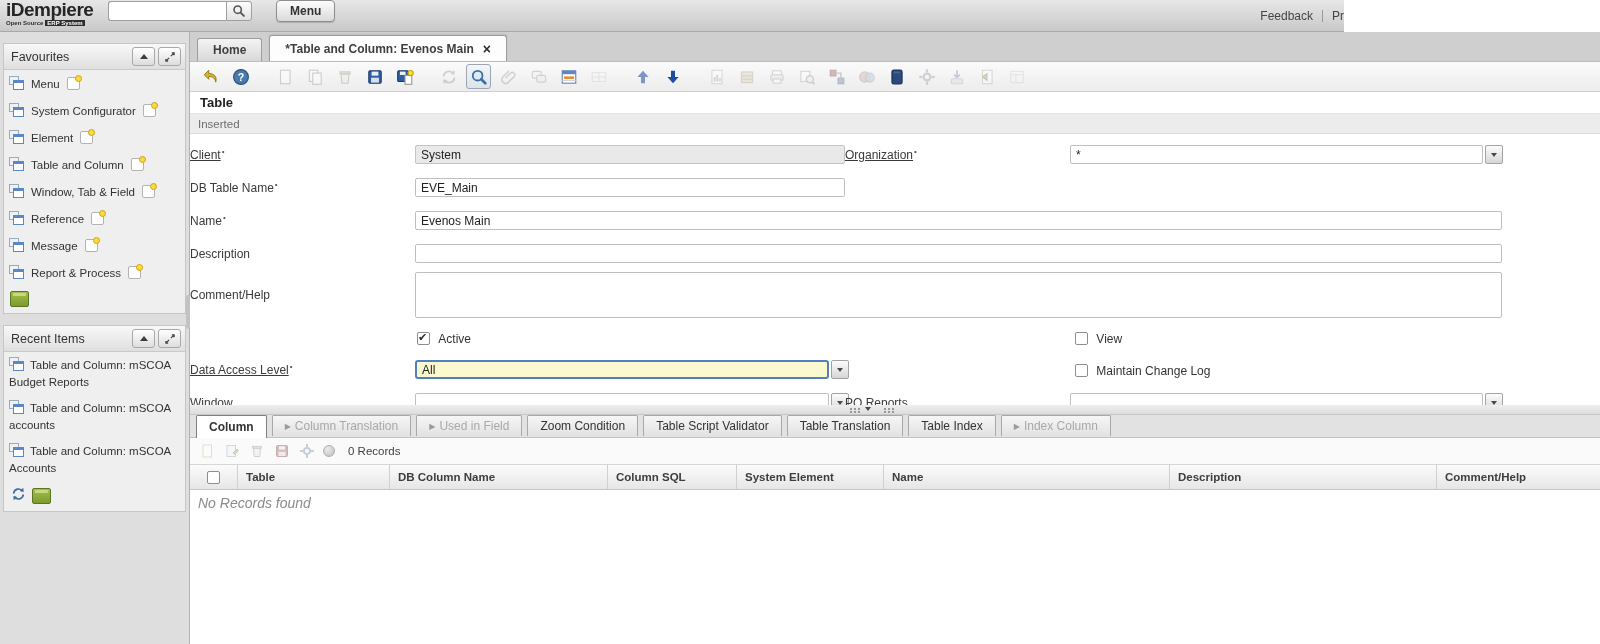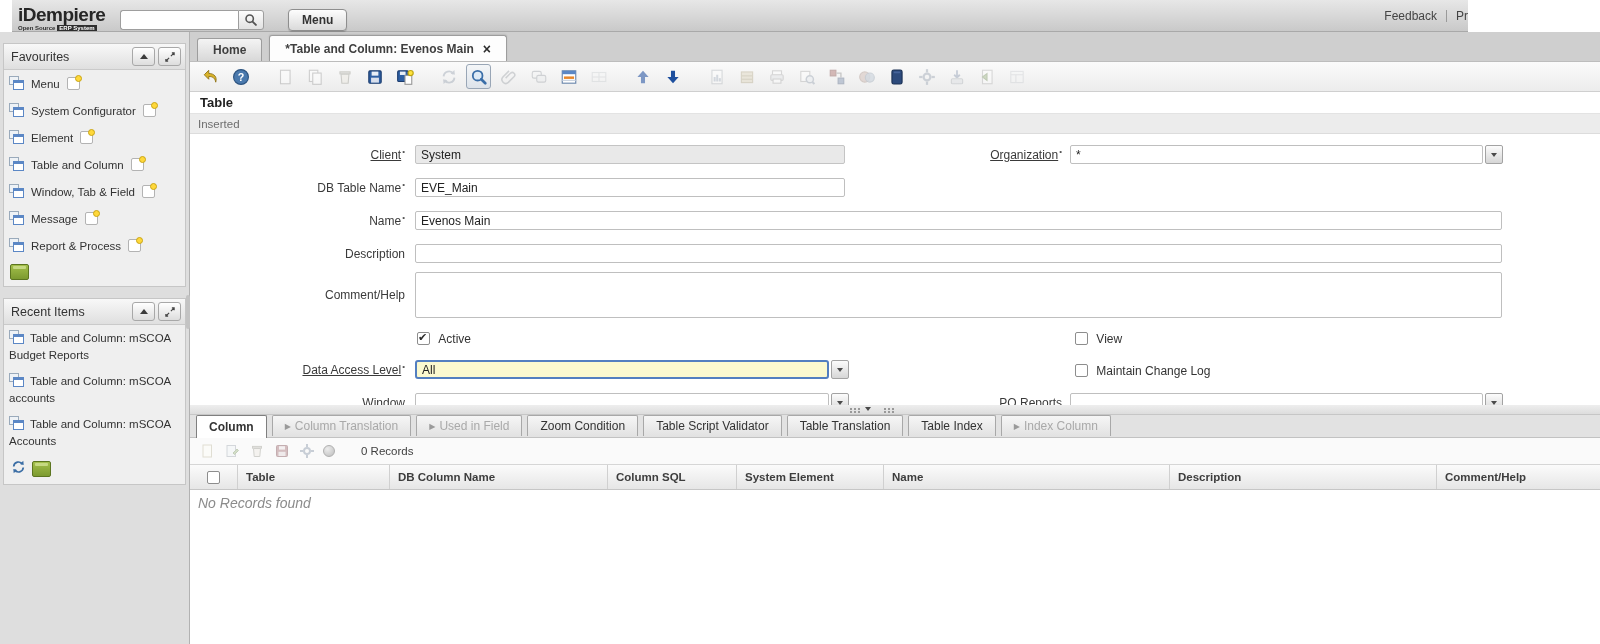--- a/index.html
+++ b/index.html
@@ -1,23 +1,23 @@
 <!DOCTYPE html>
 <html><head>
 <meta charset="utf-8">
 <style>
   *{box-sizing:border-box}
   html,body{margin:0;padding:0}
   body{width:1600px;height:644px;overflow:hidden;position:relative;background:#fff;
        font-family:"Liberation Sans",sans-serif;font-size:12px;color:#333}
 
   
-  .topbar{position:absolute;left:12px;top:0;width:1456px;height:32px;
+  .topbar{position:absolute;left:0;top:0;width:1344px;height:32px;
           background:linear-gradient(#e7e7e7,#c9c9c9);border-bottom:1px solid #a9a9a9;
-          display:flex;align-items:flex-end;z-index:5}
+          display:flex;align-items:flex-start;z-index:5}
   .logo{margin-left:6px;width:94px;line-height:1}
   .logo-main{font-weight:bold;font-size:19px;color:#262626;letter-spacing:-.5px}
   .logo-sub{font-size:6px;font-weight:bold;color:#2e2e2e;display:flex;gap:2px;margin-top:1px}
   .logo-sub .rt{background:#2e2e2e;color:#fff;padding:0 2px}
   .search{display:flex;align-items:center;margin-left:8px;height:22px}
   .search input{width:118px;height:20px;border:1px solid #9e9e9e;border-right:none;
                 border-radius:3px 0 0 3px;padding:0 5px;font:12px "Liberation Sans",sans-serif;outline:none}
   .sbtn{width:26px;height:20px;border:1px solid #9e9e9e;border-radius:0 3px 3px 0;
         background:linear-gradient(#fdfdfd,#e2e2e2);display:flex;align-items:center;justify-content:center}
   .menu-btn{margin-left:24px;height:22px;padding:0 13px;border:1px solid #8e8e8e;border-radius:4px;
@@ -80,21 +80,21 @@
   .doc-title{margin-left:10px;font-weight:bold;font-size:13px;color:#1f1f1f}
   .recnav{position:absolute;right:16px;top:0;height:22px;display:flex;align-items:center;gap:9px;
           color:#93a7c7;font-size:11.5px;font-weight:bold}
   .statusrow{position:absolute;left:0;top:82px;right:0;height:20px;background:#ececec;
              border-bottom:1px solid #dcdcdc;display:flex;align-items:center;color:#6e6e6e;
              font-size:11.5px;padding-left:8px}
 
   
   .form{position:absolute;left:0;top:102px;right:0;height:371px;background:#fff}
   .frow{position:absolute;left:0;right:0;height:22px}
-  .flab{position:absolute;left:0;width:215px;top:3px;text-align:right;color:#3a3a3a}
+  .flab{position:absolute;left:0;width:215px;top:3px;text-align:left;color:#3a3a3a}
   .flab.r{left:655px;width:217px}
   .lk{text-decoration:underline}
   .rq{font-size:8px;position:relative;top:-5px;color:#555;margin-left:1px;text-decoration:none;display:inline-block}
   .fld{position:absolute;height:19px;border:1px solid #bfbfbf;border-radius:2px;padding:0 5px;
        font:12px "Liberation Sans",sans-serif;color:#222;outline:none;background:#fff}
   .fld.ro{background:#e9e9e9;border-color:#c4c4c4}
   .fld.focused{background:#fbf9cf;border:2px solid #537fc0;border-radius:3px}
   textarea.fld{height:46px;resize:none;padding:3px 5px}
   .cbtn{position:absolute;width:18px;height:19px;border:1px solid #a3a3a3;border-radius:2px;
         background:linear-gradient(#fcfcfc,#d6d6d6);display:flex;align-items:center;justify-content:center}
@@ -118,21 +118,21 @@
         border-bottom:none;border-radius:2px 2px 0 0;background:linear-gradient(#f6f6f6,#e2e2e2);
         margin-right:5px;color:#333;white-space:nowrap}
   .dtab.on{background:#fff;font-weight:bold;border-color:#7f7f7f;height:23px}
   .dtab.off{color:#a9a9a9}
   .arr{font-size:8px;color:#9a9a9a;margin-right:4px}
   .dtool{position:absolute;left:0;top:406px;right:0;height:26px;background:#fafafa;
          display:flex;align-items:center;padding-left:8px;gap:7px}
   .mini{width:18px;height:18px;display:flex;align-items:center;justify-content:center}
   .dotball{width:12px;height:12px;border-radius:50%;border:1px solid #b0b0b0;
            background:radial-gradient(circle at 35% 30%,#ececec,#bdbdbd)}
-  .reccount{font-size:11.5px;color:#3f3f3f;margin-left:19px}
+  .reccount{font-size:11.5px;color:#3f3f3f;margin-left:6px}
   .ghead{position:absolute;left:0;top:432px;right:0;height:26px;display:flex;
          background:linear-gradient(#fbfbfb,#e6e6e6);border-top:1px solid #d6d6d6;border-bottom:1px solid #c6c6c6}
   .gc{border-right:1px solid #d0d0d0;display:flex;align-items:center;padding-left:8px;
       font-weight:bold;font-size:11.5px;color:#3d3d3d}
   .gc.sel{justify-content:center;padding-left:0}
   .gempty{position:absolute;left:8px;top:463px;font-style:italic;color:#8b8b8b;font-size:14px}
 </style>
 </head>
 <body>
 
@@ -216,20 +216,30 @@
       <span class="note">
           <i class="dot"></i>
         </span>
     </div>
     <div class="fav-item">
       <span class="winicon">
           <i class="b"></i>
           <i class="f"></i>
         </span>
       <span>Window, Tab &amp; Field</span>
+      <span class="note">
+          <i class="dot"></i>
+        </span>
+    </div>
+    <div class="fav-item">
+      <span class="winicon">
+          <i class="b"></i>
+          <i class="f"></i>
+        </span>
+      <span>Reference</span>
       <span class="note">
           <i class="dot"></i>
         </span>
     </div>
     <div class="fav-item">
       <span class="winicon">
           <i class="b"></i>
           <i class="f"></i>
         </span>
       <span>Message</span>

